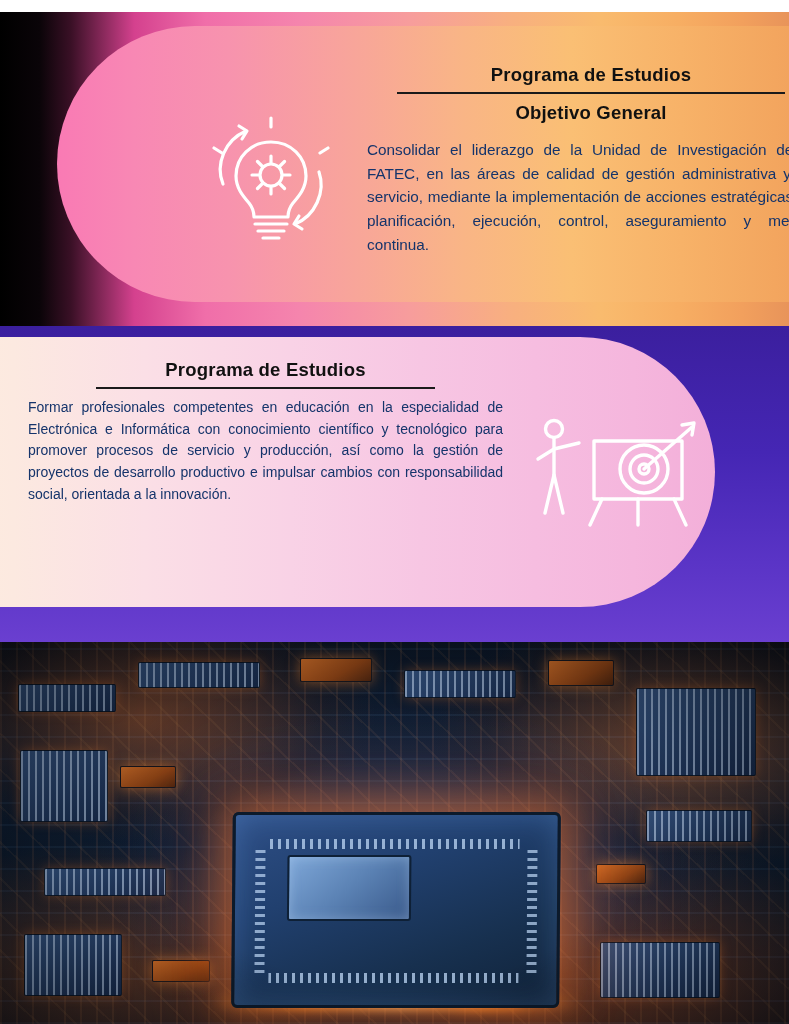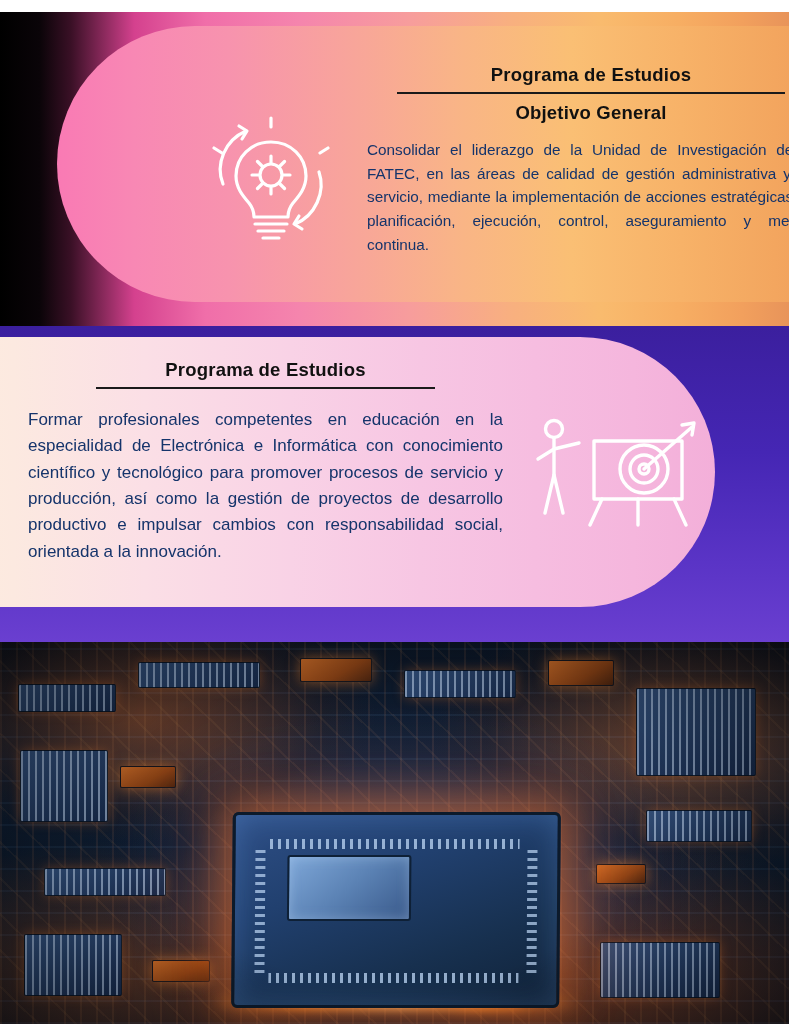--- a/index.html
+++ b/index.html
@@ -150,22 +150,22 @@
     left: 128px;
     top: 22px;
     width: 475px;
   }
   .mid-hdr-rule {
     height: 2px;
     background: #1a1a1a;
     margin: 6px 68px 6px 68px;
   }
   .mid-body {
-    margin-top: 18px;
-    font-size: 17px;
+    margin-top: 8px;
+    font-size: 14px;
     line-height: 1.55;
     color: #15346b;
     text-align: justify;
     text-justify: inter-word;
   }
 
   .target-wrap {
     position: absolute;
     left: 632px;
     top: 76px;

